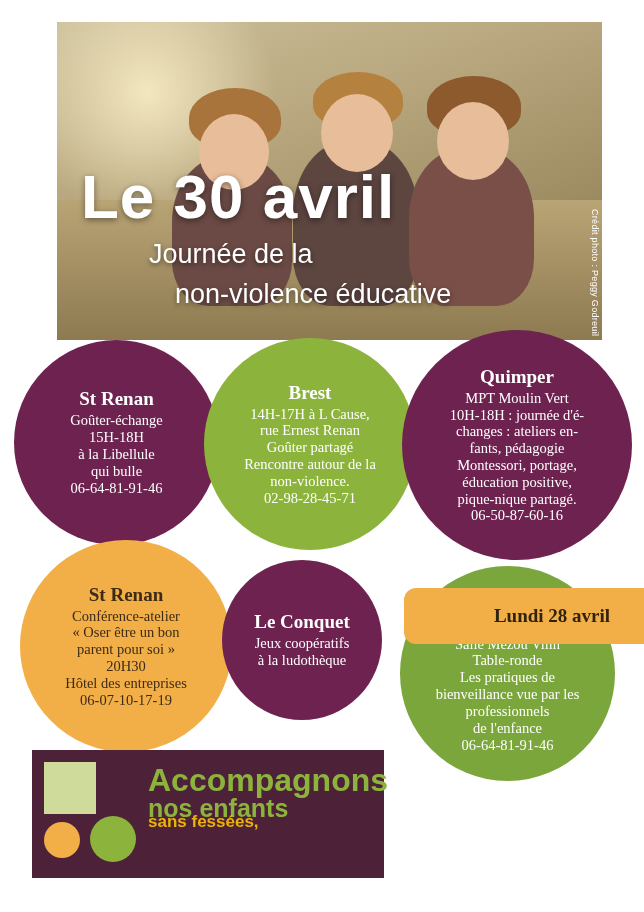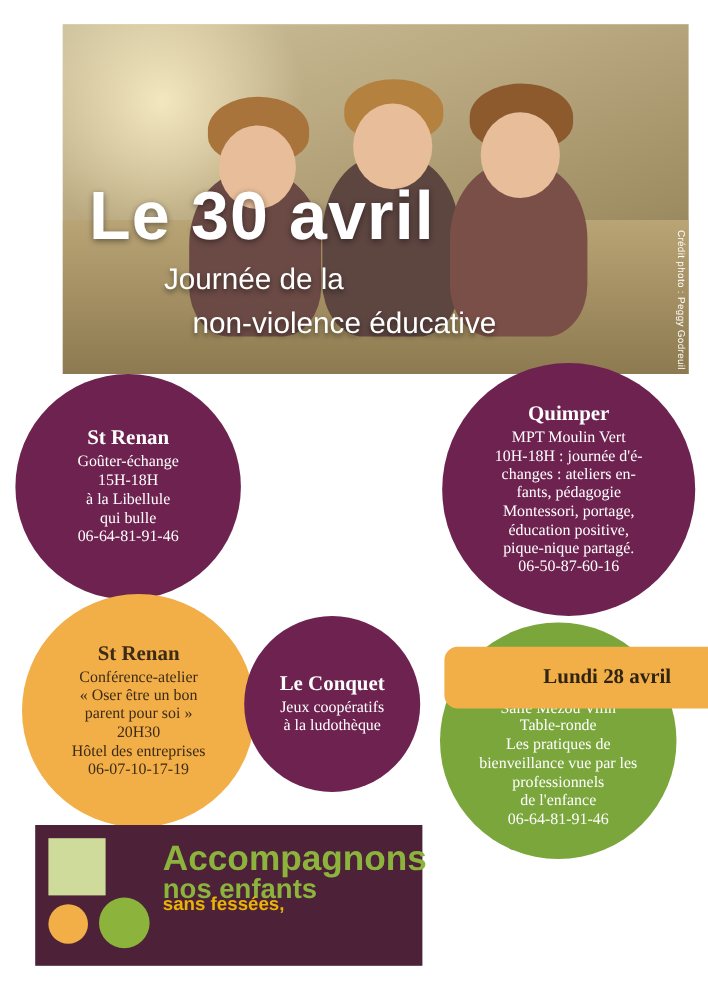--- a/index.html
+++ b/index.html
@@ -14,21 +14,20 @@
     position:absolute;
     left:0;top:0;width:644px;height:912px;
     background:#ffffff;
   }
   
   .hero{
     position:absolute;
     left:57px;top:22px;width:545px;height:318px;
     background:linear-gradient(160deg,#cbbf9a 0%,#b9a87f 35%,#9e8d63 70%,#7e6f4c 100%);
     overflow:hidden;
-    padding-left:24px;
   }
   .hero .floor{
     position:absolute;left:0;bottom:0;width:100%;height:44%;
     background:linear-gradient(180deg,#b9a475 0%,#8d7a50 100%);
   }
   .hero .sun{
     position:absolute;left:-40px;top:-60px;width:260px;height:260px;
     border-radius:50%;
     background:radial-gradient(circle,#f3e7c0 0%,rgba(243,231,192,0) 70%);
   }
@@ -159,20 +158,29 @@
 
   <div class="bubble purple" id="b-strenan1">
     <div class="bt">St Renan</div>
     <div class="bl">Goûter-échange</div>
     <div class="bl">15H-18H</div>
     <div class="bl">à la Libellule</div>
     <div class="bl">qui bulle</div>
     <div class="bl">06-64-81-91-46</div>
   </div>
 
+  <div class="bubble green" id="b-brest">
+    <div class="bt">Brest</div>
+    <div class="bl">14H-17H à L Cause,</div>
+    <div class="bl">rue Ernest Renan</div>
+    <div class="bl">Goûter partagé</div>
+    <div class="bl">Rencontre autour de la</div>
+    <div class="bl">non-violence.</div>
+    <div class="bl">02-98-28-45-71</div>
+  </div>
 
   <div class="bubble purple" id="b-quimper">
     <div class="bt">Quimper</div>
     <div class="bl">MPT Moulin Vert</div>
     <div class="bl">10H-18H : journée d'é-</div>
     <div class="bl">changes : ateliers en-</div>
     <div class="bl">fants, pédagogie</div>
     <div class="bl">Montessori,  portage,</div>
     <div class="bl">éducation positive,</div>
     <div class="bl">pique-nique partagé.</div>

